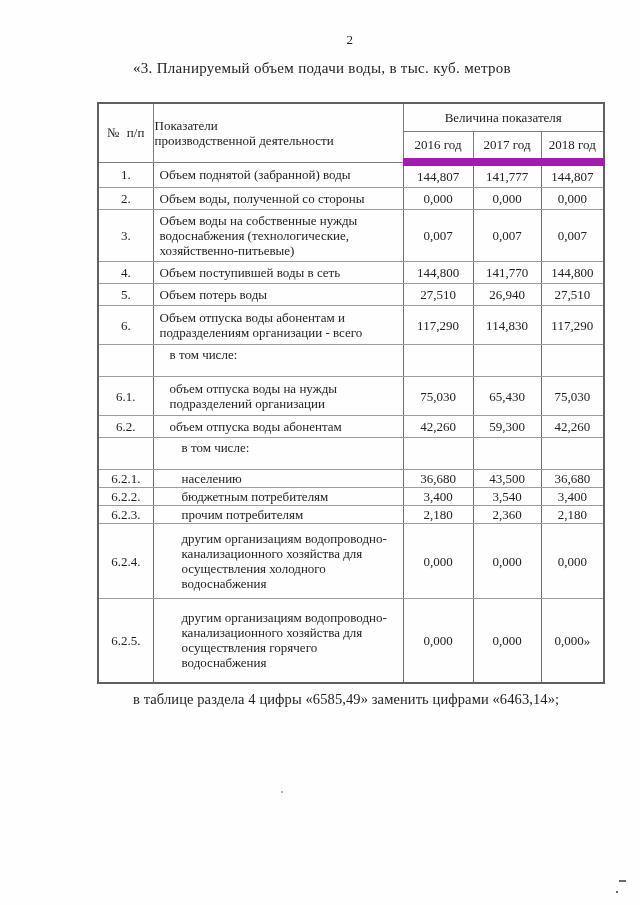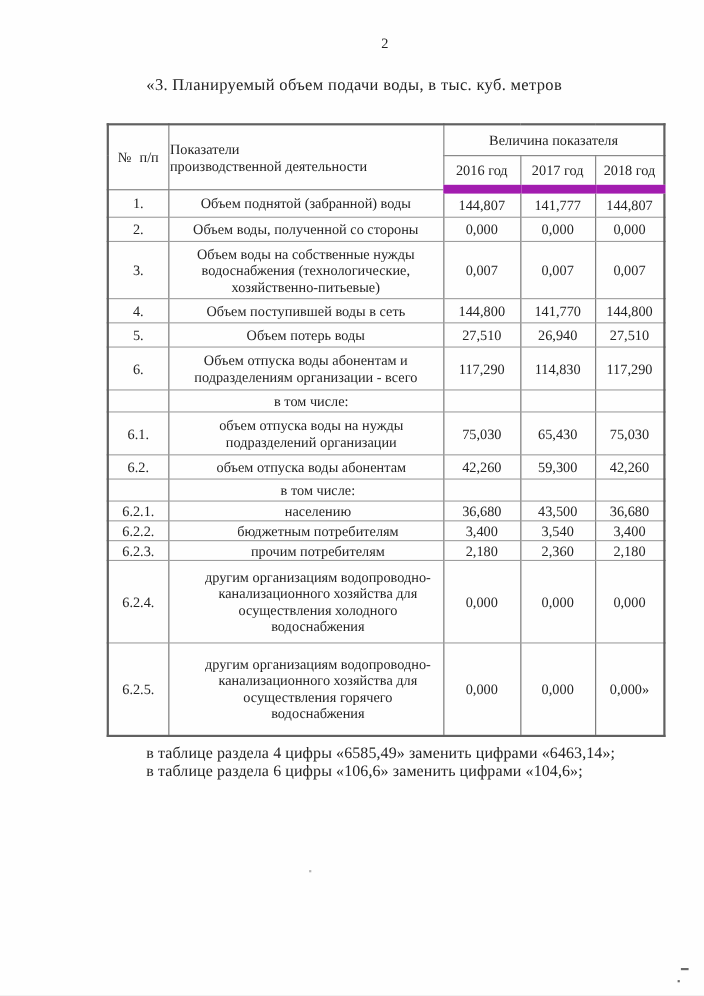--- a/index.html
+++ b/index.html
@@ -16,21 +16,21 @@
   }
   .content { margin-left: 97px; width: 506px; }
 
   .page-number {
     text-align: center;
     font-size: 13px;
     line-height: 15px;
     letter-spacing: 0.5px;
   }
   .doc-title {
-    margin-top: 21px;
+    margin-top: 11px;
     margin-left: 36px;
     font-size: 15px;
     line-height: 20px;
     letter-spacing: 0.3px;
     white-space: nowrap;
   }
 
   table.data-table {
     margin-top: 24px;
     border-collapse: collapse;
@@ -54,29 +54,29 @@
     border-right-color: #6f6f6f;
   }
   thead tr:last-child th { border-bottom: 8px solid #a21caf; }
 
   .th-num   { width: 55px; text-align: center; word-spacing: 4px; height: 59px; }
   .th-ind   { width: 250px; text-align: left; }
   .th-group { height: 28px; text-align: center; margin-left: 27px; }
   .th-year  { height: 31px; text-align: center; }
 
   td.c-num { text-align: center; padding: 3px 2px; }
-  td.c-label { text-align: center; padding: 3px 6px 3px 6px; }
+  td.c-label { text-align: left; padding: 3px 6px 3px 6px; }
   td.c-label.ind1 { padding-left: 16px; }
   td.c-label.ind2 { padding-left: 28px; }
   td.c-val { text-align: center; padding: 3px 2px; }
 
   tbody tr:nth-child(6) td,
   tbody tr:nth-child(8) td  { padding-top: 4px; padding-bottom: 4px; }
   tbody tr:nth-child(7) td,
-  tbody tr:nth-child(10) td { padding-top: 2px; padding-bottom: 2px; margin-left: 24px; }
+  tbody tr:nth-child(10) td { padding-top: 2px; padding-bottom: 14px; margin-left: 24px; }
   tbody tr:nth-child(11) td,
   tbody tr:nth-child(12) td,
   tbody tr:nth-child(13) td { padding-top: 1px; padding-bottom: 1px; }
   tbody tr:nth-child(14) td { padding-top: 7px; padding-bottom: 7px; }
   tbody tr:nth-child(15) td { padding-top: 11px; padding-bottom: 12px; }
 
   .footer-text {
     margin-top: 7px;
     margin-left: 25px;
     width: 455px;
@@ -234,21 +234,20 @@
             <td class="c-label ind2">другим организациям водопроводно-канализационного хозяйства для осуществления горячего водоснабжения</td>
             <td class="c-val">0,000</td>
             <td class="c-val">0,000</td>
             <td class="c-val">0,000»</td>
           </tr>
         </tbody>
     </table>
 
     <div class="footer-text">
       <div class="ft-line indent">в таблице раздела 4 цифры «6585,49» заменить цифрами «6463,14»;</div>
-      <div class="ft-line indent">в таблице раздела 6 цифры «106,6» заменить цифрами «104,6»;</div>
     </div>
 
   </div>
 
   <div class="speck speck-1"></div>
   <div class="speck speck-2"></div>
   <div class="speck speck-3"></div>
 </div>
 
 </body></html>

